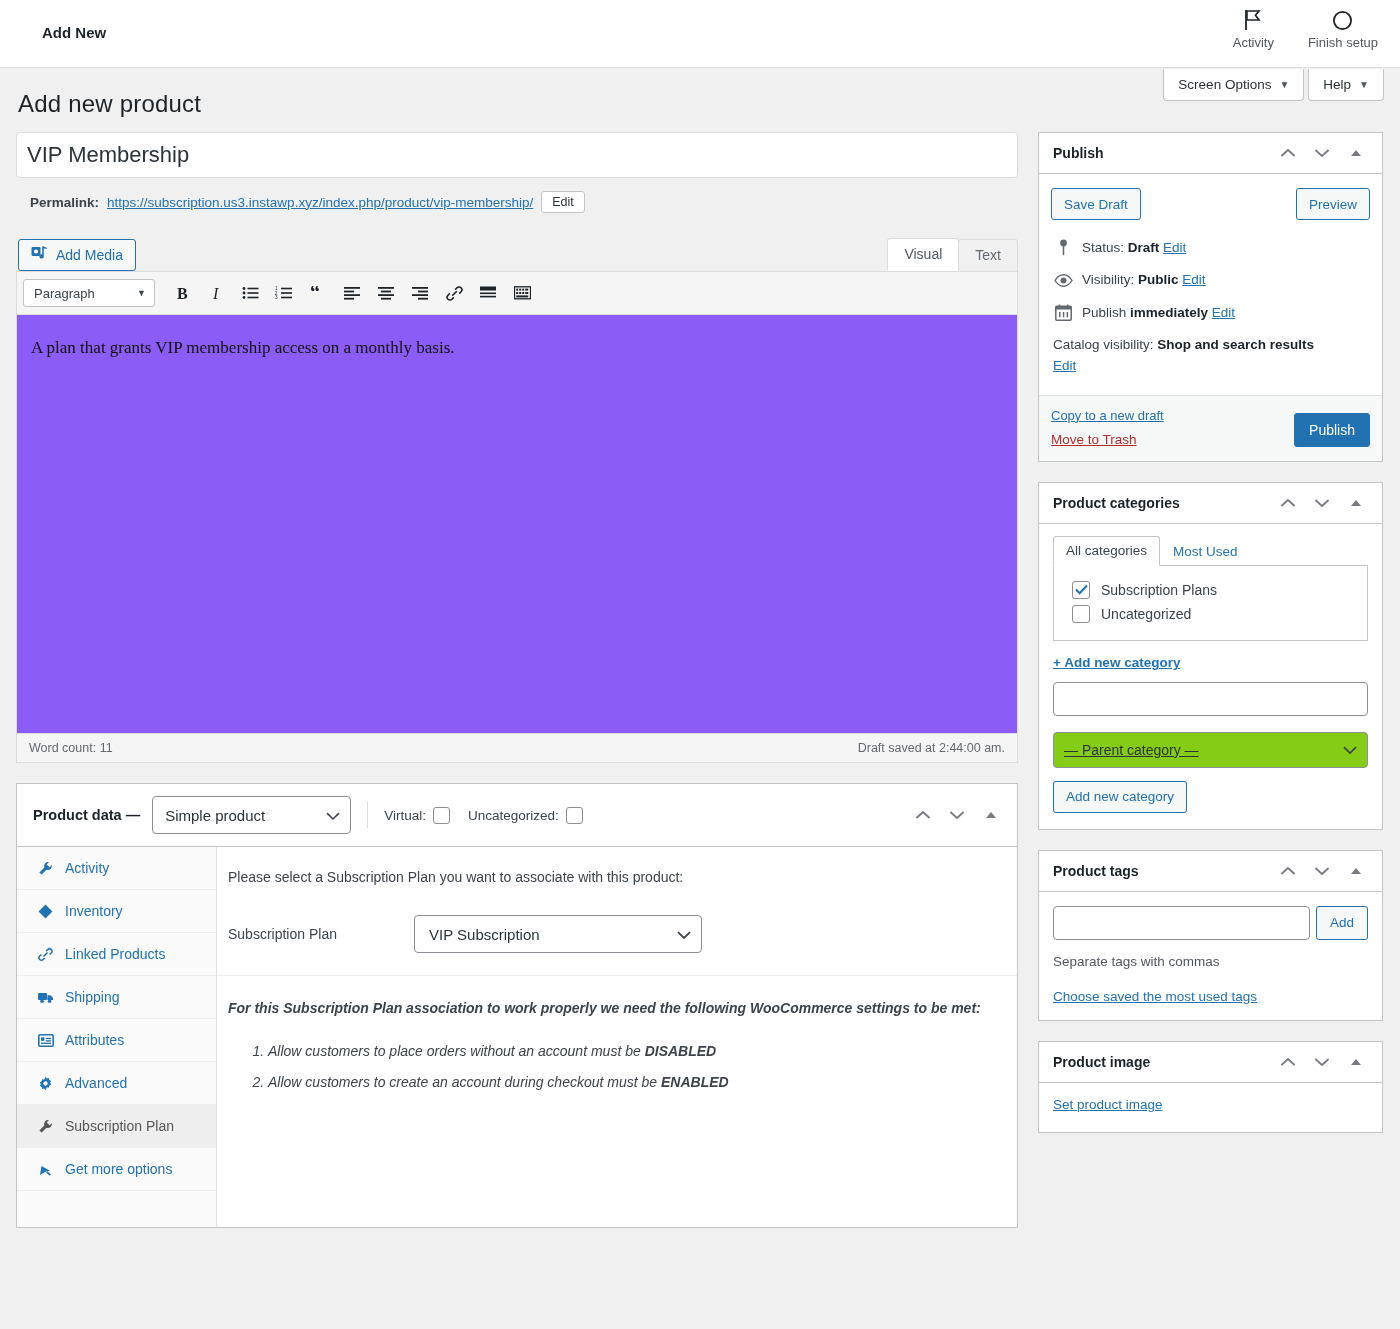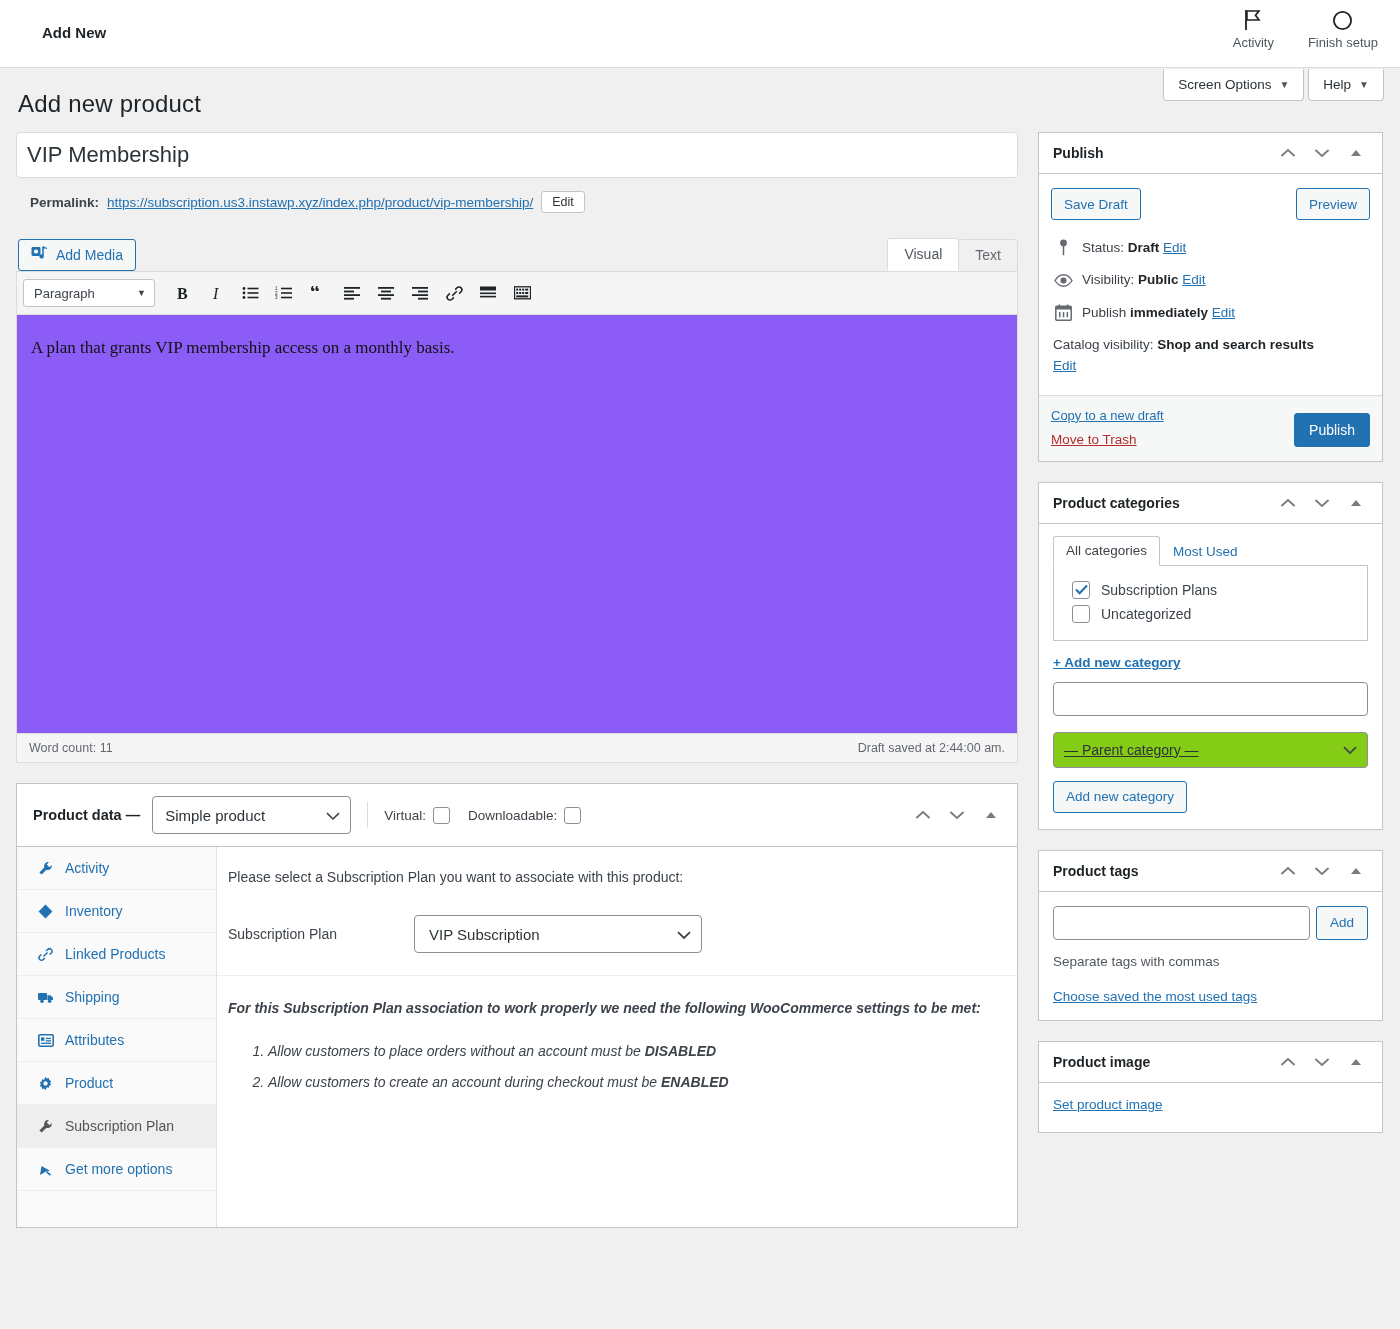--- a/index.html
+++ b/index.html
@@ -459,21 +459,21 @@
                   <path d="M1 1.2 7 7l6-5.8" stroke="#3c434a" stroke-width="1.6" fill="none"></path>
                 </svg>
             </span>
           </div>
           <div class="pd-divider"></div>
           <div class="pd-check">
             <span>Virtual:</span>
             <span class="cbx-sm"></span>
           </div>
           <div class="pd-check">
-            <span>Downloadable:</span>
+            <span>Uncategorized:</span>
             <span class="cbx-sm"></span>
           </div>
           <div class="pd-header-actions">
             <span class="handle-btn">
               <svg width="16" height="10" viewBox="0 0 16 10">
                   <path d="M1.4 8 8 2l6.6 6" stroke="#787c82" stroke-width="1.8" fill="none"></path>
                 </svg>
             </span>
             <span class="handle-btn">
               <svg width="16" height="10" viewBox="0 0 16 10">
@@ -539,21 +539,21 @@
               </span>
               <span>Attributes</span>
             </div>
             <div class="pd-tab">
               <span class="pd-tab-icon">
                 <svg width="15" height="15" viewBox="0 0 16 16">
                     <path d="M8 0.8 9.4 2.6l2.2-.5.4 2.2 2 1-1 2 1 2-2 1-.4 2.2-2.2-.5L8 15.2 6.6 13.4l-2.2.5-.4-2.2-2-1 1-2-1-2 2-1 .4-2.2 2.2.5z" fill="currentColor"></path>
                     <circle cx="8" cy="8" r="2.3" fill="#fafafa"></circle>
                   </svg>
               </span>
-              <span>Product</span>
+              <span>Advanced</span>
             </div>
             <div class="pd-tab active">
               <span class="pd-tab-icon">
                 <svg width="15" height="15" viewBox="0 0 15 15">
                     <path d="M10.9 1.2a4 4 0 0 0-4.6 5.3L1.4 11.4l2.2 2.2 4.9-4.9a4 4 0 0 0 5.3-4.6L11.6 6.3 8.7 3.4z" fill="currentColor"></path>
                   </svg>
               </span>
               <span>Subscription Plan</span>
             </div>
             <div class="pd-tab">

